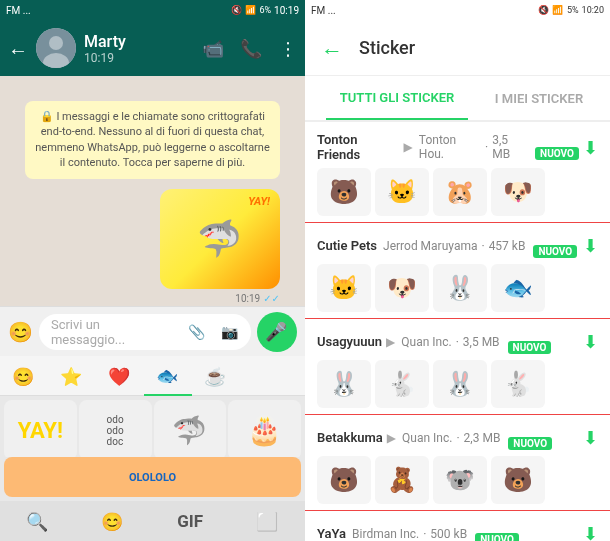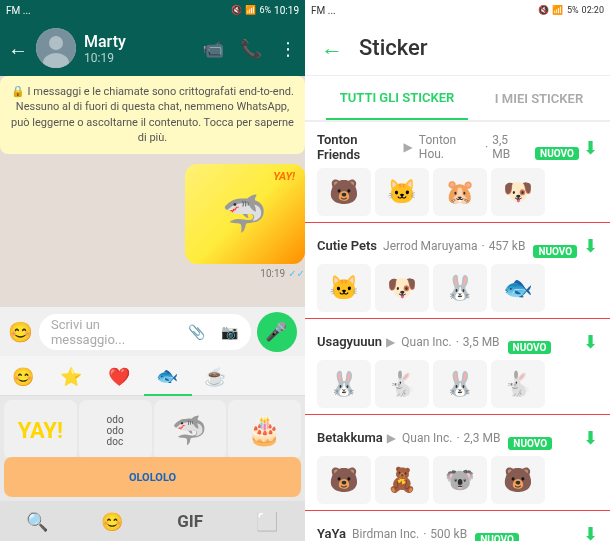--- a/index.html
+++ b/index.html
@@ -48,21 +48,21 @@
     }
     .avatar-circle svg { width: 40px; height: 40px; }
     .header-info { flex: 1; }
     .header-name { color: white; font-size: 16px; font-weight: 500; }
     .header-time { color: rgba(255,255,255,0.7); font-size: 12px; }
     .header-icons { display: flex; gap: 16px; color: white; font-size: 18px; }
 
     .chat-area {
       flex: 1;
       overflow-y: auto;
-      padding: 0;
+      padding: 25px;
       background: #e5ddd5;
     }
 
     .system-bubble {
       background: #fff9c4;
       border-radius: 8px;
       padding: 8px 10px;
       font-size: 11px;
       color: #555;
       margin-bottom: 10px;
@@ -185,21 +185,21 @@
     .sticker-header {
       background: #fff;
       height: 56px;
       display: flex;
       align-items: center;
       padding: 0 16px;
       gap: 16px;
       border-bottom: 1px solid #eee;
     }
     .sticker-back { color: #25d366; font-size: 22px; }
-    .sticker-title { font-size: 22px; font-weight: 500; color: #333; flex: 1; }
+    .sticker-title { font-size: 18px; font-weight: 500; color: #333; flex: 1; }
 
     .tabs-bar {
       display: flex;
       border-bottom: 2px solid #eee;
       padding-left: 21px;
     }
     .tab-item {
       flex: 1;
       height: 44px;
       display: flex;
@@ -385,21 +385,21 @@
   </div>
 
   <div class="right-panel">
 
     <div class="status-bar-right">
       <span class="status-text-dark">FM ...</span>
       <div class="status-icons-dark">
         <span>🔇</span>
         <span>📶</span>
         <span>5%</span>
-        <span>02:20</span>
+        <span>10:20</span>
       </div>
     </div>
 
     <div class="sticker-header">
       <span class="sticker-back">←</span>
       <span class="sticker-title">Sticker</span>
     </div>
 
     <div class="tabs-bar">
       <div class="tab-item active">

